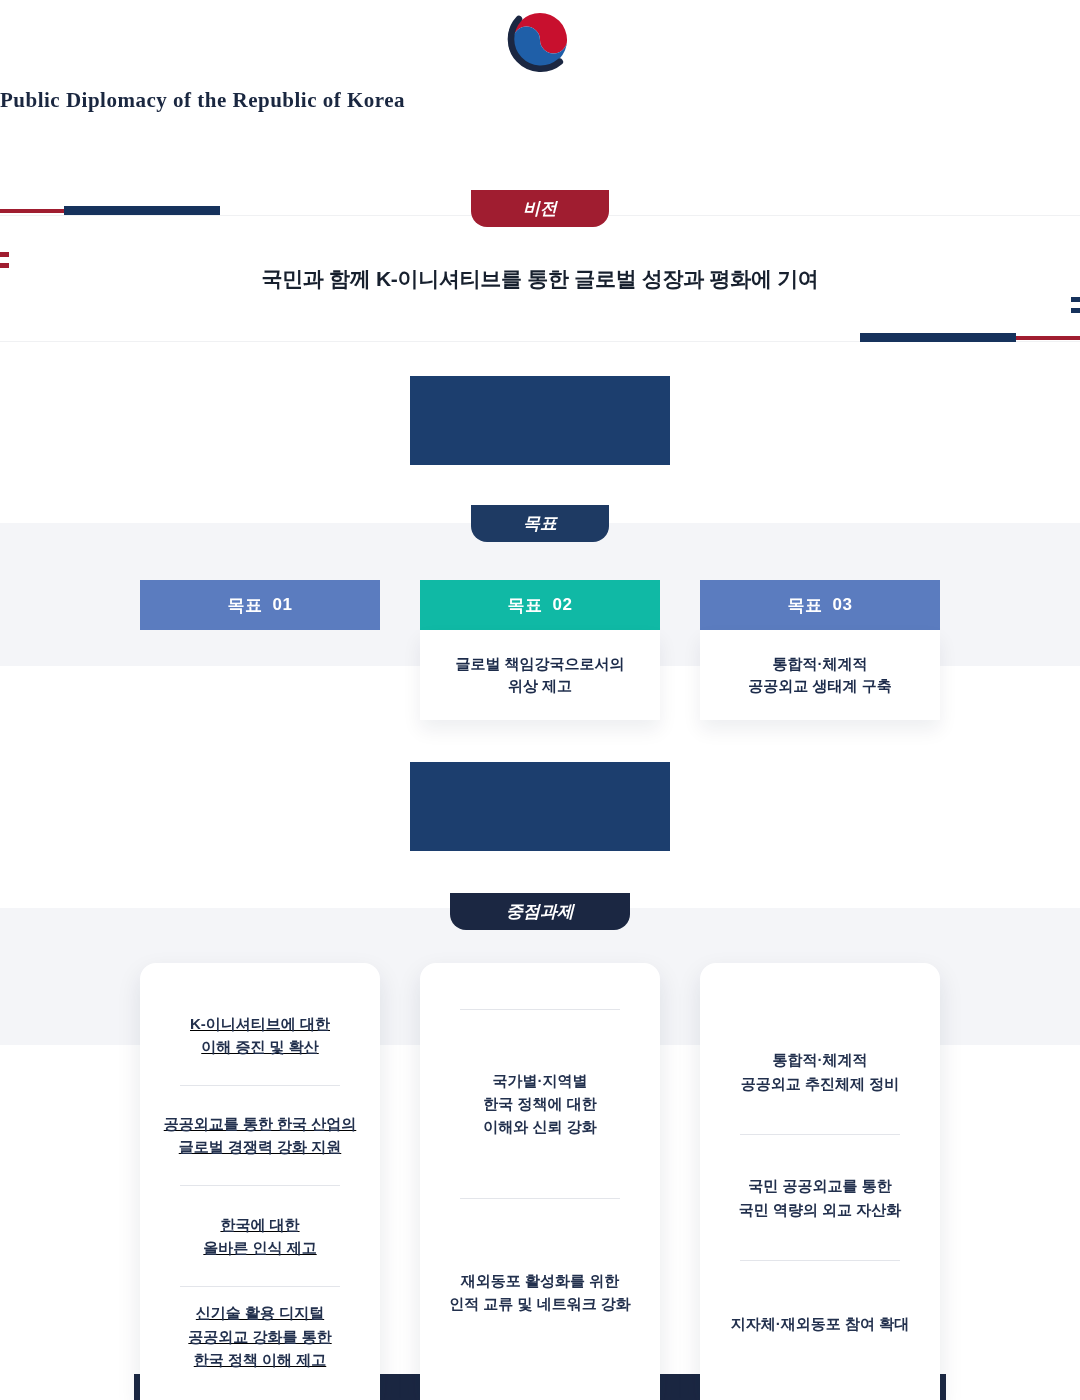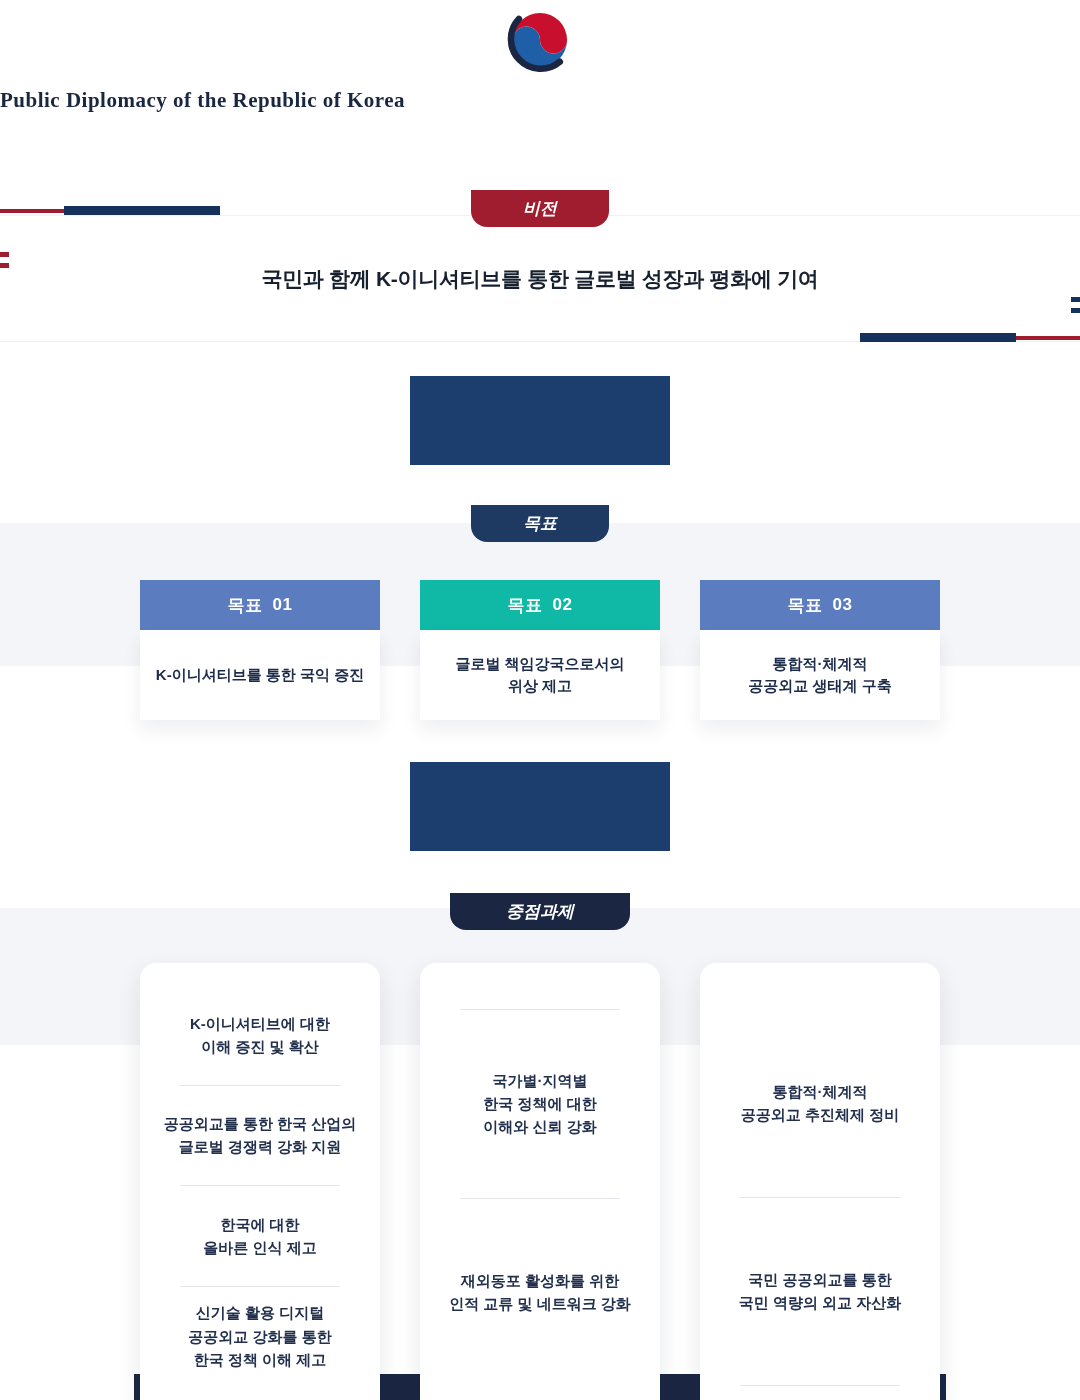--- a/index.html
+++ b/index.html
@@ -50,21 +50,21 @@
              text-align:center;font-weight:bold;font-size:15px;color:#1c2b4a;line-height:1.45;
              box-shadow:0 10px 18px rgba(20,30,60,.07);padding:0 4px;box-sizing:border-box;}
 
   
   .tasks-band{position:absolute;left:0;top:908px;width:1080px;height:137px;background:#f4f5f8;}
   .tasks-base{position:absolute;left:134px;top:1374px;width:812px;height:26px;background:#1b2742;z-index:1;}
   .task-card{position:absolute;top:963px;width:240px;height:437px;background:#fff;
              border-radius:16px 16px 0 0;box-shadow:0 10px 24px rgba(20,30,60,.10);
              display:flex;flex-direction:column;box-sizing:border-box;
              padding:46px 8px 14px;z-index:3;}
-  .task-card.pt-sm{padding-top:22px;}
+  .task-card.pt-sm{padding-top:22px;text-decoration:underline;}
   .task-item{flex:1;display:flex;align-items:center;justify-content:center;text-align:center;
              font-weight:bold;font-size:15px;color:#22304d;line-height:1.55;}
   .task-divider{height:1px;background:#e3e5ea;width:160px;margin:0 auto;flex:none;}
 
   .pre{white-space:pre-line;}
 </style>
 </head>
 <body>
 
 <div class="page">
@@ -95,21 +95,20 @@
   <div class="connector connector-top"></div>
 
   <div class="badge badge-goals">목표</div>
   <div class="goals-band"></div>
 
   <div class="goal-col" style="left:140px">
     <div class="goal-header" style="background: rgb(91, 124, 191);">
       <span>목표</span>
       <span>01</span>
     </div>
-    <div class="goal-desc pre">K-이니셔티브를 통한 국익 증진</div>
   </div>
 
   <div class="goal-col" style="left:420px">
     <div class="goal-header" style="background: rgb(16, 185, 165);">
       <span>목표</span>
       <span>02</span>
     </div>
     <div class="goal-desc pre">글로벌 책임강국으로서의
 위상 제고</div>
   </div>
@@ -154,15 +153,16 @@
 인적 교류 및 네트워크 강화</div>
   </div>
 
   <div class="task-card" style="left:700px">
     <div class="task-item pre">통합적·체계적
 공공외교 추진체제 정비</div>
     <div class="task-divider"></div>
     <div class="task-item pre">국민 공공외교를 통한
 국민 역량의 외교 자산화</div>
     <div class="task-divider"></div>
+    <div class="task-item pre">지자체·재외동포 참여 확대</div>
   </div>
 
 </div>
 
 </body></html>

